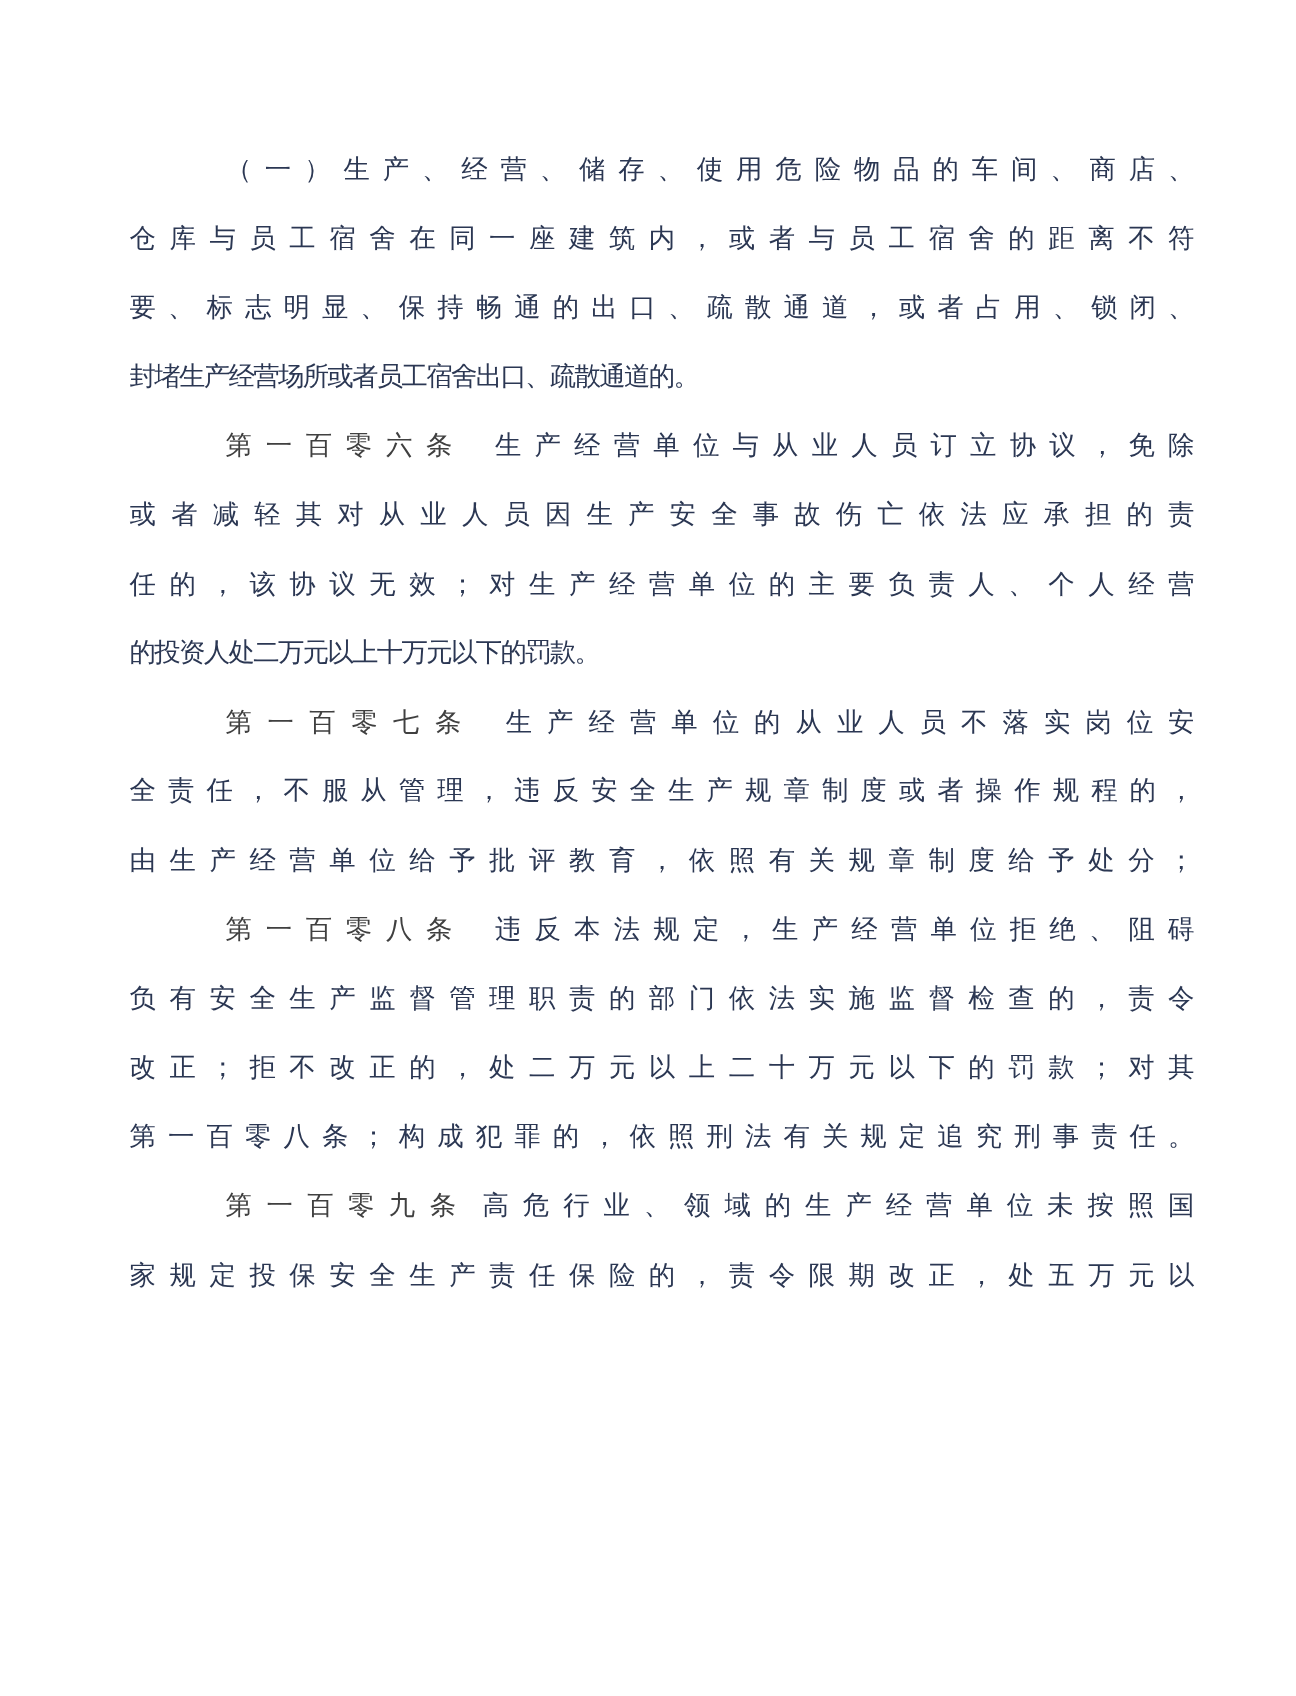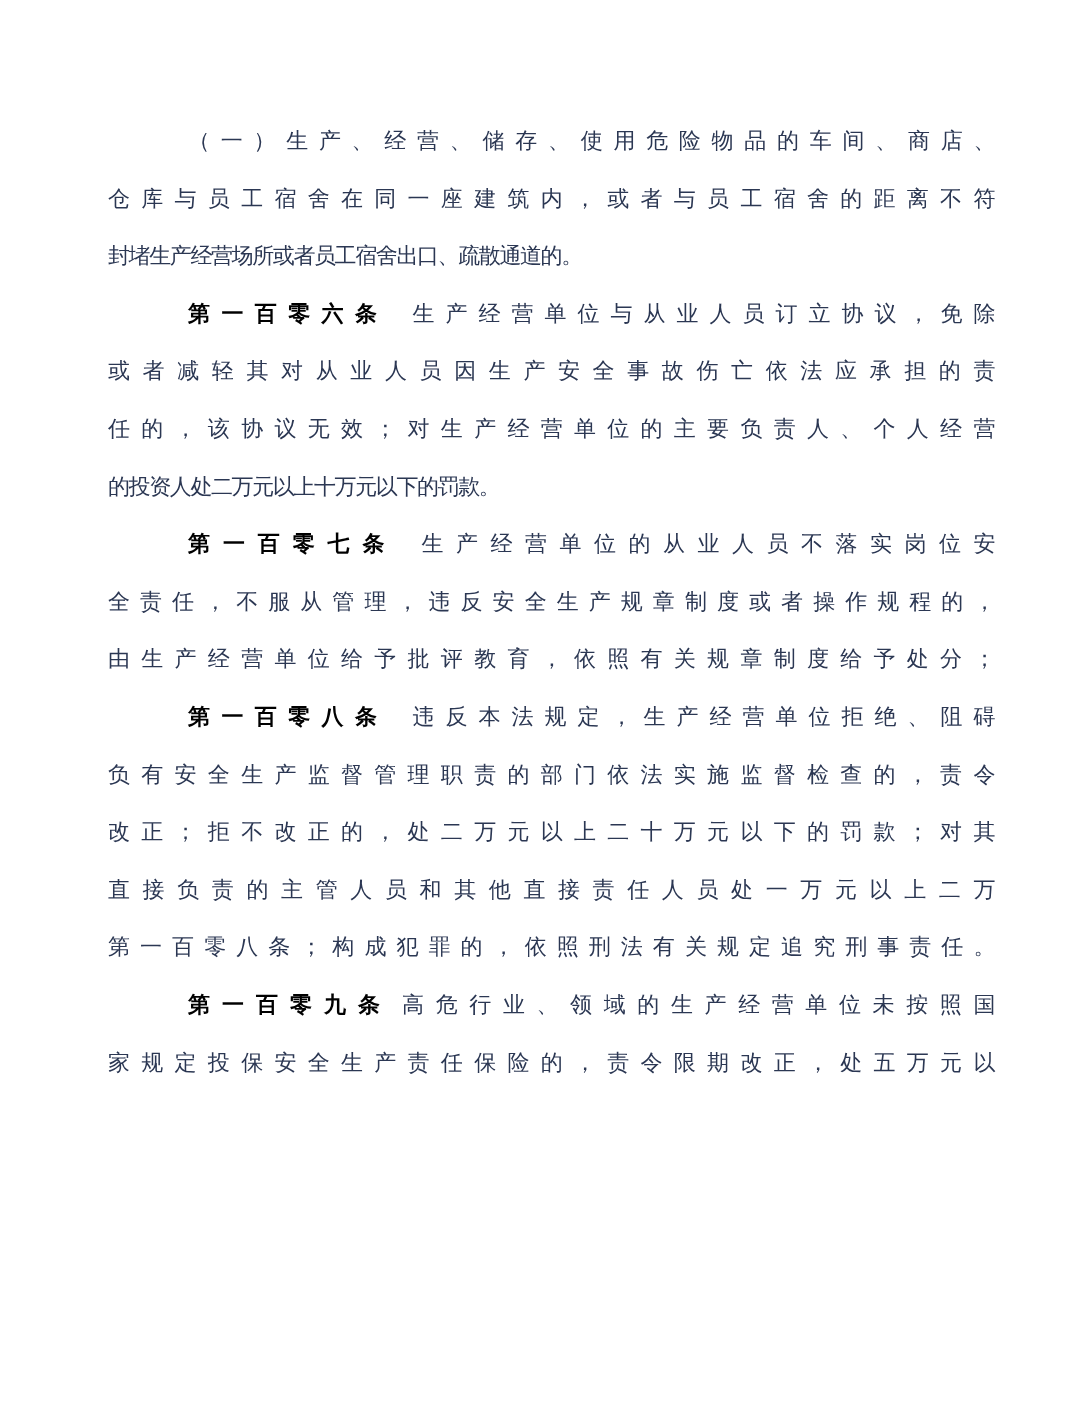--- a/index.html
+++ b/index.html
@@ -34,50 +34,50 @@
   .line.flush {
     text-align-last: left;
   }
   
   .line.indent {
     text-indent: 80px;
   }
   
   .art {
     font-family: "Liberation Sans", "DejaVu Sans", sans-serif;
-    font-weight: 700;
-    color: #000000;
+    font-weight: 400;
+    color: #404040;
     letter-spacing: -1px;
     margin-right: 24px;
   }
   .line.tight-gap .art {
     margin-right: 10px;
   }
 </style>
 </head>
 <body>
 
 <div class="doc">
 
   <div class="line indent"><span>（一）生产、经营、储存、使用危险物品的车间、商店、</span></div>
   <div class="line"><span>仓库与员工宿舍在同一座建筑内，或者与员工宿舍的距离不符</span></div>
 
+  <div class="line"><span>要、标志明显、保持畅通的出口、疏散通道，或者占用、锁闭、</span></div>
   <div class="line flush"><span>封堵生产经营场所或者员工宿舍出口、疏散通道的。</span></div>
 
   <div class="line indent"><span class="art">第一百零六条</span><span>生产经营单位与从业人员订立协议，免除</span></div>
   <div class="line"><span>或者减轻其对从业人员因生产安全事故伤亡依法应承担的责</span></div>
   <div class="line"><span>任的，该协议无效；对生产经营单位的主要负责人、个人经营</span></div>
   <div class="line flush"><span>的投资人处二万元以上十万元以下的罚款。</span></div>
 
   <div class="line indent"><span class="art">第一百零七条</span><span>生产经营单位的从业人员不落实岗位安</span></div>
   <div class="line"><span>全责任，不服从管理，违反安全生产规章制度或者操作规程的，</span></div>
   <div class="line"><span>由生产经营单位给予批评教育，依照有关规章制度给予处分；</span></div>
 
   <div class="line indent"><span class="art">第一百零八条</span><span>违反本法规定，生产经营单位拒绝、阻碍</span></div>
   <div class="line"><span>负有安全生产监督管理职责的部门依法实施监督检查的，责令</span></div>
   <div class="line"><span>改正；拒不改正的，处二万元以上二十万元以下的罚款；对其</span></div>
-  <div class="line"><span>直接负责的主管人员和其他直接责任人员处一万元以上二万</span></div>
   <div class="line"><span>第一百零八条；构成犯罪的，依照刑法有关规定追究刑事责任。</span></div>
 
   <div class="line indent tight-gap"><span class="art">第一百零九条</span><span>高危行业、领域的生产经营单位未按照国</span></div>
   <div class="line"><span>家规定投保安全生产责任保险的，责令限期改正，处五万元以</span></div>
 
 </div>
 
 </body></html>

